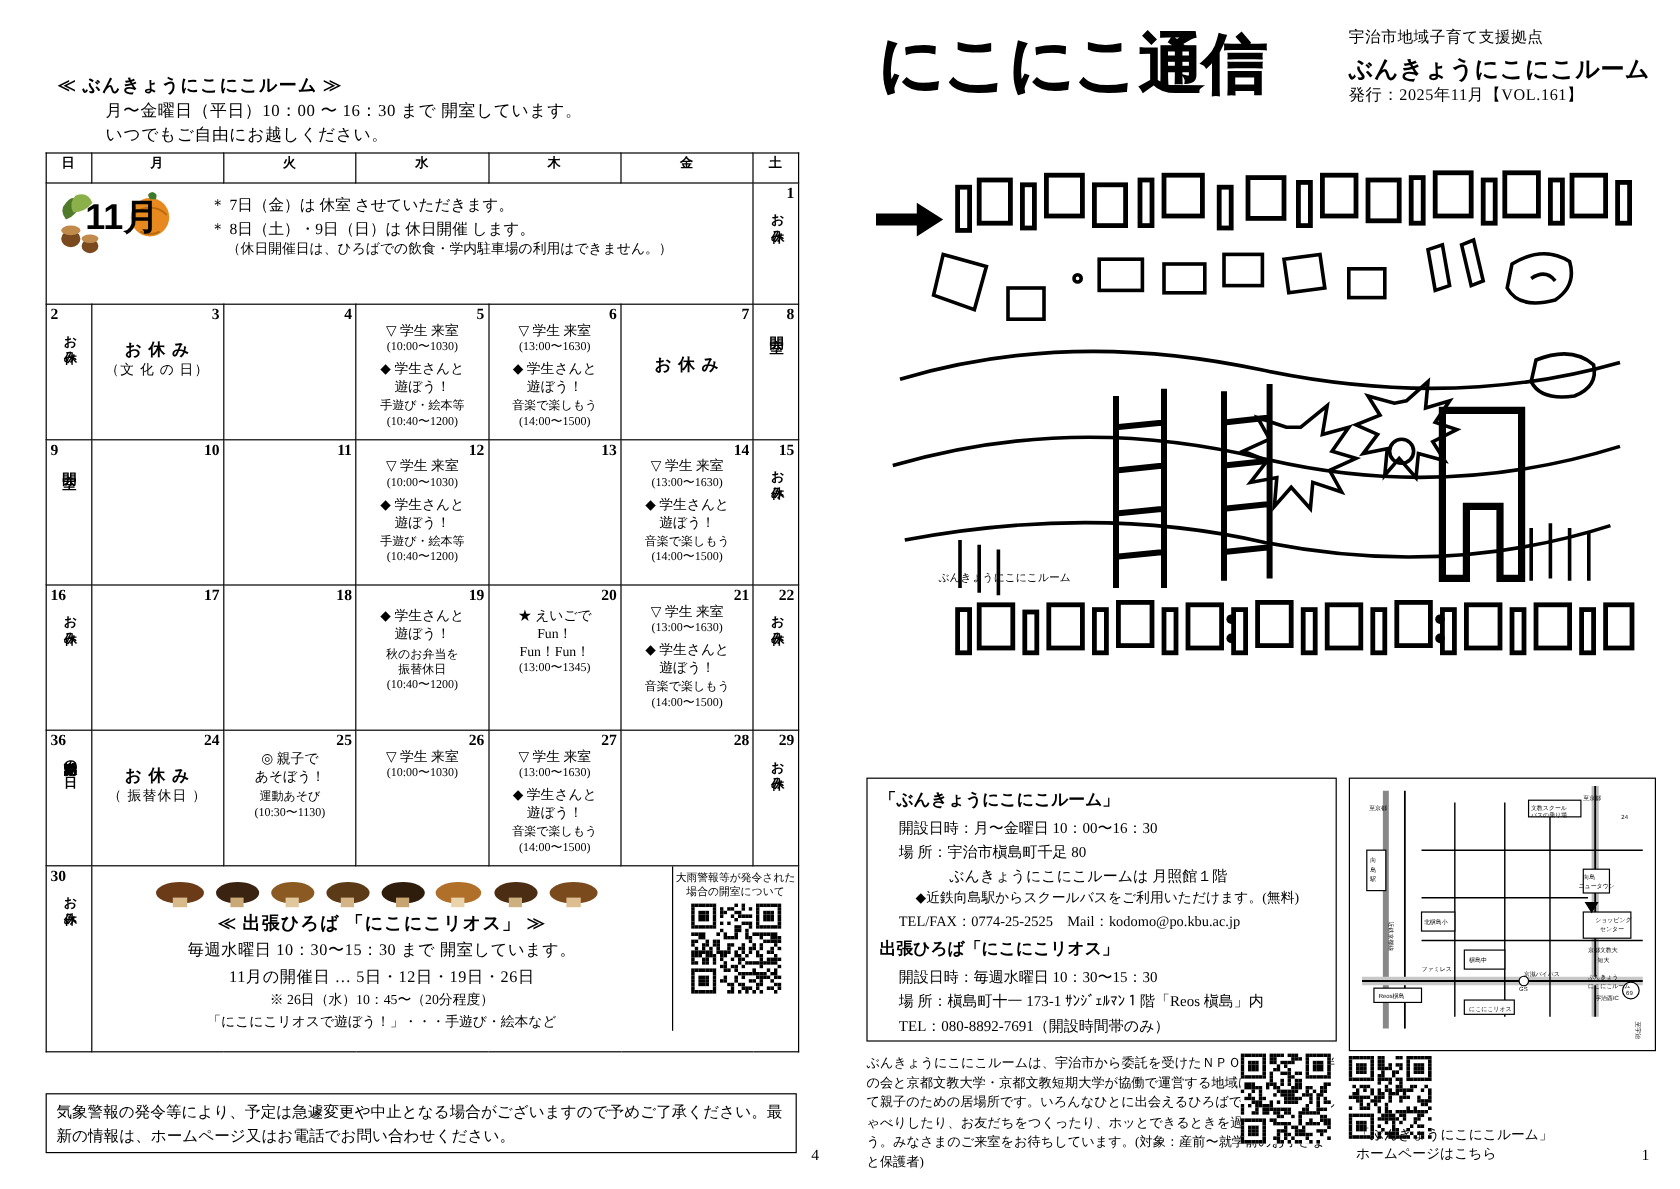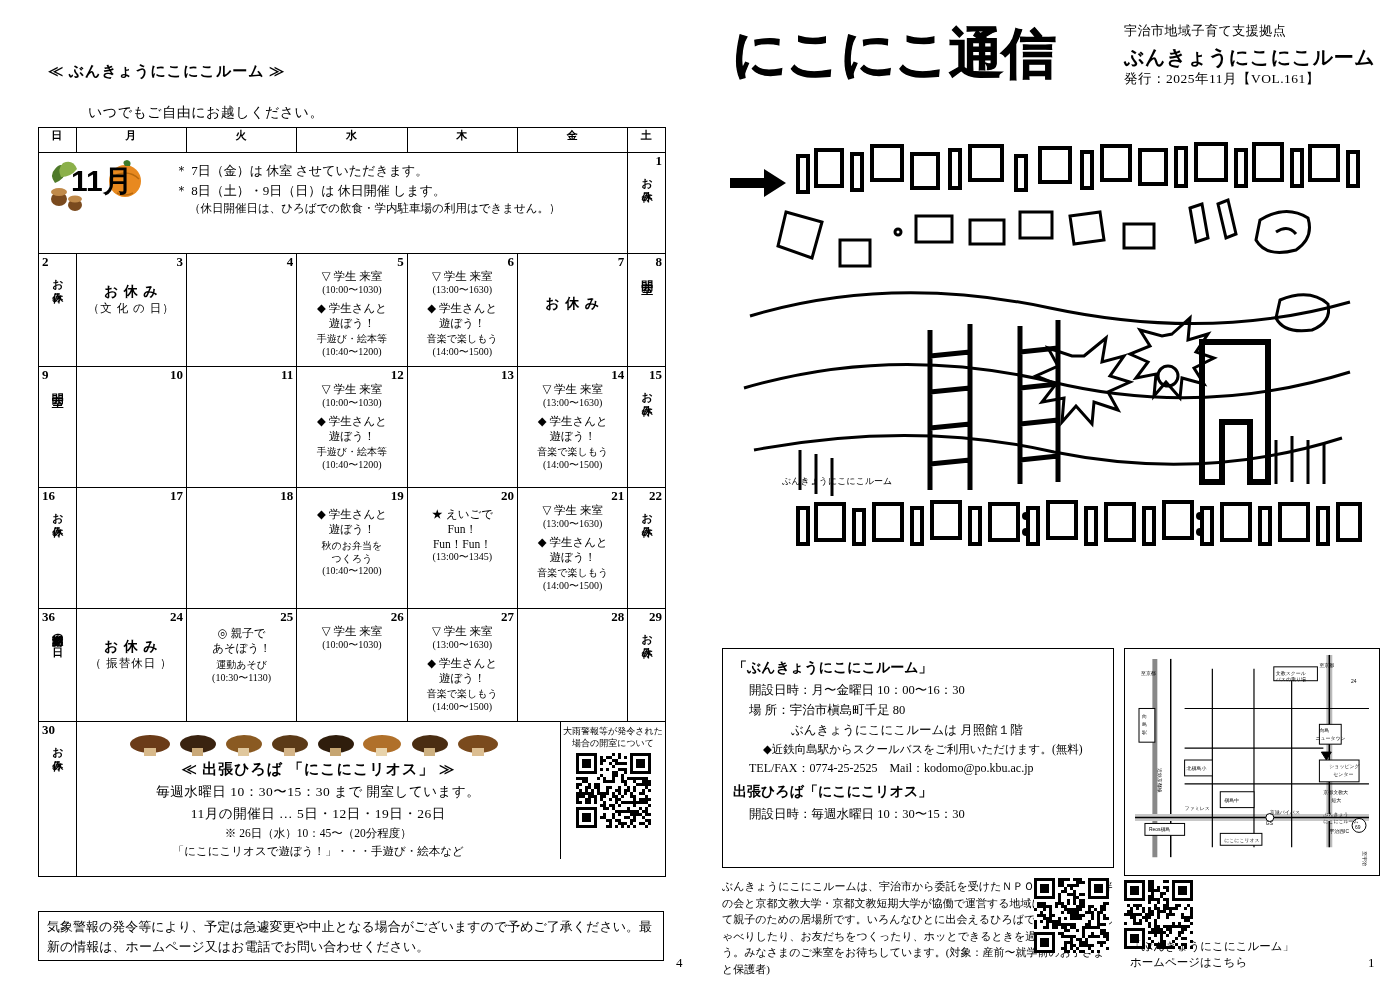--- a/index.html
+++ b/index.html
@@ -138,20 +138,21 @@
   .svgfull{width:100%;height:100%;display:block;}
 </style>
 </head>
 <body>
 
 <div class="page">
 
   <div class="left">
 
     <div class="room-title">≪ ぶんきょうにこにこルーム ≫</div>
+    <div class="hours1">月〜金曜日（平日）10：00 〜 16：30 まで 開室しています。</div>
     <div class="hours2">いつでもご自由にお越しください。</div>
 
     <table class="cal">
       <colgroup>
         <col class="c-sun">
           <col class="c-day">
           <col class="c-day">
           <col class="c-day">
         <col class="c-day">
           <col class="c-day">
@@ -298,21 +299,21 @@
         </td>
         <td>
           <div class="daynum">18</div>
         </td>
         <td>
           <div class="daynum">19</div>
           <div class="cellbody ev">
             <div class="t" style="margin-top:4px">◆ 学生さんと</div>
             <div class="t">遊ぼう！</div>
             <div class="tm" style="margin-top:3px">秋のお弁当を</div>
-            <div class="tm">つくろう</div>
+            <div class="tm">振替休日</div>
             <div class="tm">(10:40〜1200)</div>
           </div>
         </td>
         <td>
           <div class="daynum">20</div>
           <div class="cellbody ev">
             <div class="t" style="margin-top:4px">★ えいごで</div>
             <div class="t">Fun！</div>
             <div class="t">Fun！Fun！</div>
             <div class="tm">(13:00〜1345)</div>
@@ -1169,20 +1170,22 @@
 
     <div class="info-box">
       <div class="h">「ぶんきょうにこにこルーム」</div>
       <div class="ind">開設日時：月〜金曜日 10：00〜16：30</div>
       <div class="ind">場 所：宇治市槇島町千足 80</div>
       <div class="ind2">ぶんきょうにこにこルームは 月照館１階</div>
       <div class="ind3">◆近鉄向島駅からスクールバスをご利用いただけます。(無料)</div>
       <div class="tel">TEL/FAX：0774-25-2525　Mail：kodomo@po.kbu.ac.jp</div>
       <div class="h" style="margin-top:3px">出張ひろば「にこにこリオス」</div>
       <div class="ind">開設日時：毎週水曜日 10：30〜15：30</div>
+      <div class="ind">場 所：槇島町十一 173-1 ｻﾝｼﾞｪﾙﾏﾝ１階「Reos 槇島」内</div>
+      <div class="ind">TEL：080-8892-7691（開設時間帯のみ）</div>
     </div>
 
     <div class="blurb">
       <span>ぶんきょうにこにこルームは、宇治市から委託を受けたＮＰＯ法人まきしま絆の会と京都文教大学・京都文教短期大学が協働で運営する地域に根ざした子育て親子のための居場所です。いろんなひとに出会えるひろばでゆっくりとおしゃべりしたり、お友だちをつくったり、ホッとできるときを過ごしましょう。みなさまのご来室をお待ちしています。(対象：産前〜就学前のお子さまと保護者)</span>
     </div>
 
     <div style="position:absolute;left:334px;top:878px;">
       <div class="qr" id="qr-mid" style="grid-template-columns: repeat(25, 3px); grid-template-rows: repeat(25, 3px); width: 75px; height: 75px;">
           <i style="background:#000"></i>
           <i style="background:#000"></i>

